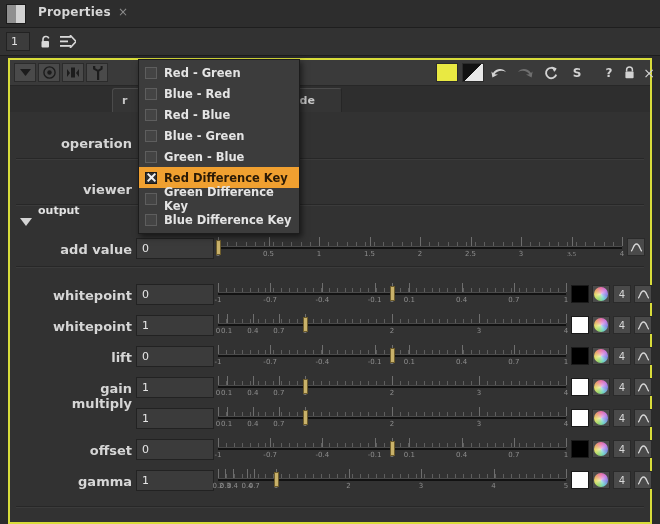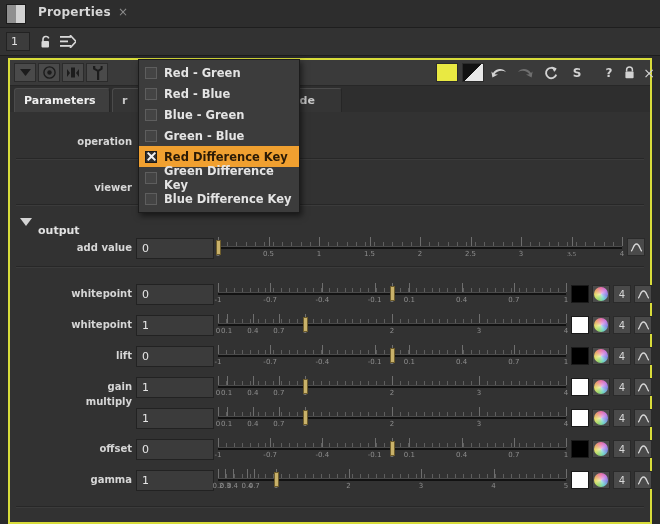--- a/index.html
+++ b/index.html
@@ -104,21 +104,21 @@
     position: absolute; left: 0; top: 52px; width: 100%; bottom: 0;
     background: #323232;
   }
   .hr {
     position: absolute; left: 6px; right: 6px; height: 0;
     border-top: 1px solid #272727; border-bottom: 1px solid #3b3b3b;
   }
 
   .row-label {
     position: absolute; text-align: right;
-    font-size: 10px; color: #d6d6d6; font-weight: bold;
+    font-size: 13px; color: #d6d6d6; font-weight: bold;
   }
   .field {
     position: absolute; height: 21px;
     background: #3b3b3b; border: 1px solid #222;
     color: #e6e6e6; font-size: 11px;
     display: flex; align-items: center; padding-left: 5px;
   }
 
   .group-arrow {
     position: absolute;
@@ -281,44 +281,41 @@
           <path d="M2.6 5.6 V3.8 A2.9 2.9 0 0 1 8.4 3.8 V5.6" fill="none" stroke="#d2d2d2" stroke-width="1.5"></path>
           <rect x="1.4" y="5.6" width="8.2" height="6.6" rx="1" fill="#d2d2d2"></rect>
         </svg>
       </div>
       <div class="tb-btn flat" style="left:628px">
         <span class="tb-text light" style="font-size:14px;font-weight:normal">×</span>
       </div>
     </div>
 
     <div class="tabs-row">
-      <div class="tab active" style="left:4px; width:96px">
-        <span>Parameters</span>
-      </div>
       <div class="tab inactive" style="left:102px; width:74px">
         <span>r</span>
       </div>
       <div class="tab inactive" style="left:272px; width:60px">
         <span>ode</span>
       </div>
     </div>
 
     <div class="node-body">
 
       <div class="hr" style="top:46px"></div>
       <div class="hr" style="top:92px"></div>
       <div class="hr" style="top:154px"></div>
       <div class="hr" style="top:394px"></div>
 
       <div class="row-label" style="left:0; top:24px; width:122px">operation</div>
 
       <div class="row-label" style="left:0; top:70px; width:122px">viewer</div>
 
       <div class="group-arrow" style="left:10px; top:106px"></div>
-      <div class="group-title" style="left:28px; top:112px">output</div>
+      <div class="group-title" style="left:28px; top:92px">output</div>
 
       <div class="row-label" style="left:0; top:130px; width:122px">add value</div>
       <div class="field" style="left:126px; top:126px; width:78px">0</div>
       <div class="slider" id="slider-add" style="left:208px; top:124px; width:404px">
           <div class="track"></div>
           <div class="ticks">
             <div class="tick minor" style="left: 0px;"></div>
             <div class="tick minor" style="left: 9.18182px;"></div>
             <div class="tick minor" style="left: 18.3636px;"></div>
             <div class="tick minor" style="left: 27.5455px;"></div>
@@ -974,20 +971,24 @@
 
     </div>
 
     <div class="menu" id="operation-menu">
         <div class="menu-item">
           <span class="mcb"></span>
           <span>Red - Green</span>
         </div>
         <div class="menu-item">
           <span class="mcb"></span>
+          <span>Blue - Red</span>
+        </div>
+        <div class="menu-item">
+          <span class="mcb"></span>
           <span>Red - Blue</span>
         </div>
         <div class="menu-item">
           <span class="mcb"></span>
           <span>Blue - Green</span>
         </div>
         <div class="menu-item">
           <span class="mcb"></span>
           <span>Green - Blue</span>
         </div>

